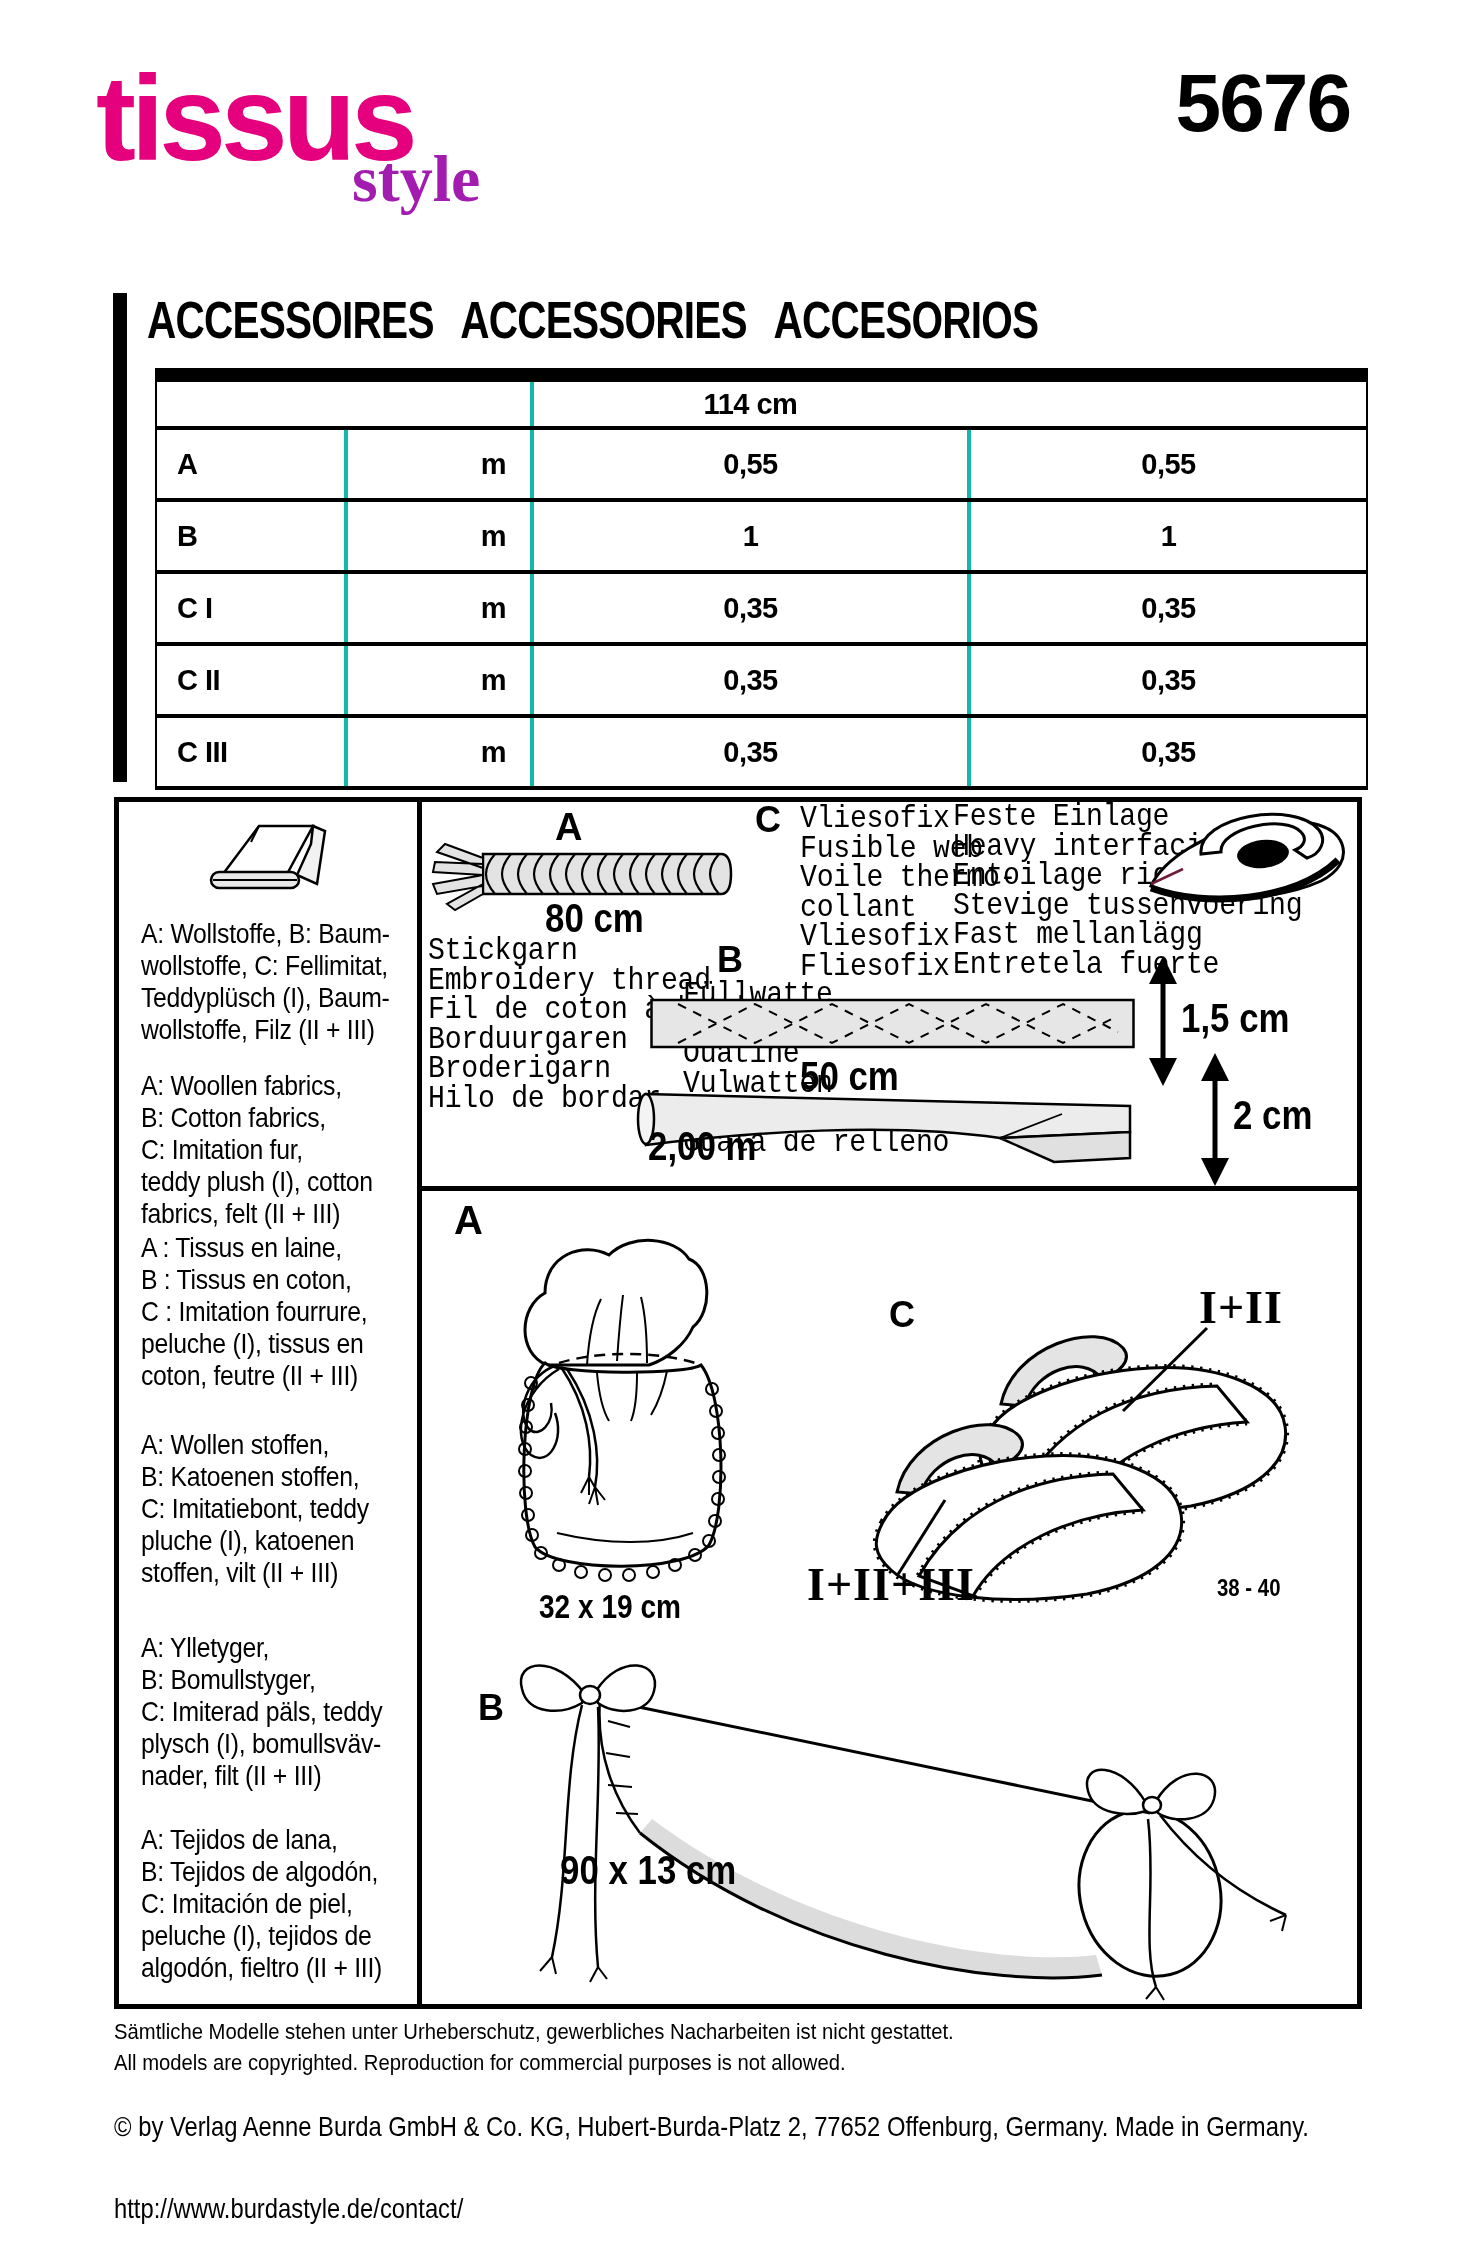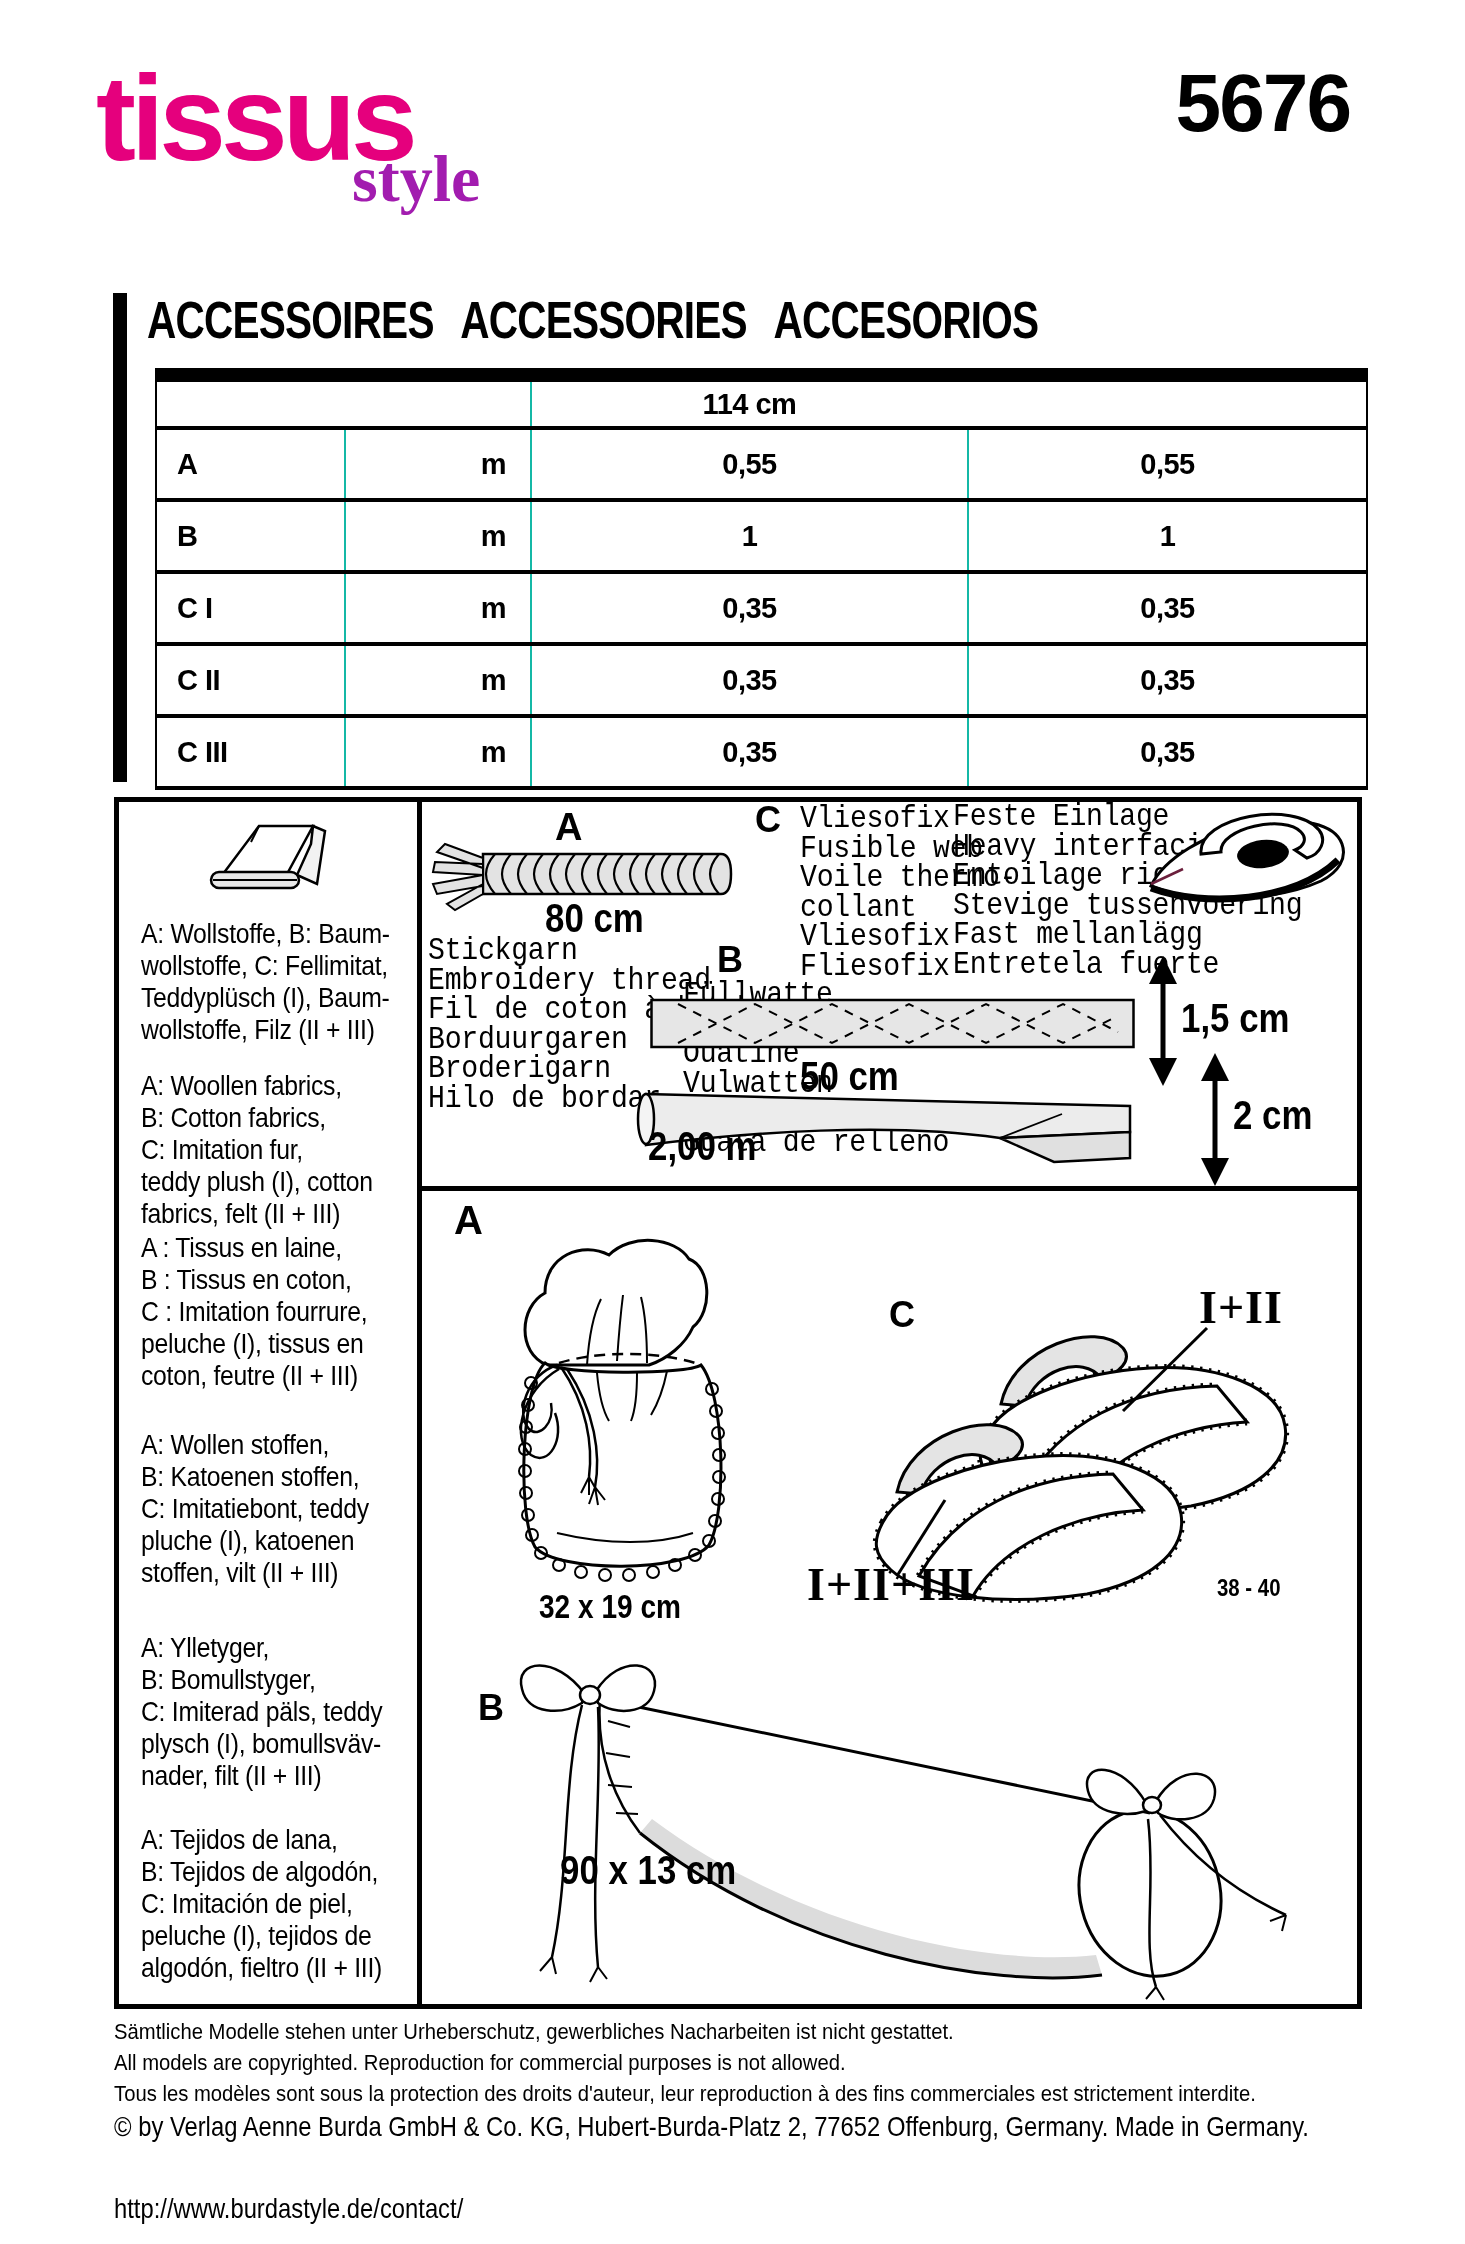--- a/index.html
+++ b/index.html
@@ -30,21 +30,21 @@
   
   #yardage-table{left:155px;top:368px;width:1213px;box-sizing:border-box;
                  border:2px solid #000;border-bottom:4px solid #000;}
   .tbl-topbar{height:12px;background:#000;}
   .tr{display:grid;grid-template-columns:187px 186px 437px 1fr;height:68px;border-top:4px solid #000;}
   .tr.th{grid-template-columns:373px 437px 1fr;height:44px;border-top:none;}
   .td{display:flex;align-items:center;font-size:29px;font-weight:bold;letter-spacing:-.5px;}
   .td.lbl{padding-left:20px;}
   .td.unit{justify-content:flex-end;padding-right:24px;}
   .td.val{justify-content:center;}
-  .vline{border-left:2px solid #14b8a6;}
+  .vline{border-left:4px solid #14b8a6;}
 
   
   #main-box{left:114px;top:797px;width:1248px;height:1212px;box-sizing:border-box;
             border:5px solid #000;}
   #col-divider{left:298px;top:0;width:5px;height:100%;background:#000;}
   #materials-divider{left:303px;top:384px;right:0;height:5px;background:#000;}
 
   .note{left:22px;width:300px;font-size:27.5px;line-height:32px;letter-spacing:-.3px;}
   .list{font-size:32px;line-height:29.5px;letter-spacing:-.3px;font-family:Liberation Mono, monospace;}
   .viewlbl{font-size:38px;font-weight:bold;line-height:1;}
@@ -314,17 +314,16 @@
       <path d="M706,168 C730,128 772,136 764,166 C757,190 722,190 708,180 Z" fill="#fff" stroke="#000" stroke-width="2.5"></path>
       <ellipse cx="702" cy="172" rx="9" ry="8" fill="#fff" stroke="#000" stroke-width="2.5"></ellipse>
       <path class="ln" stroke-width="2.5" d="M710,182 C748,232 792,262 836,282 M698,186 C706,252 692,312 706,354"></path>
       <path class="ln" stroke-width="2" d="M836,282 l-16,6 M836,282 l-4,16 M706,354 l-10,12 M706,354 l8,13"></path>
     </svg>
     <div class="abs dim" style="left:441px;top:1048px;"><span class="cx cx85">90 x 13 cm</span></div>
   </div>
 
   <div class="abs foot-sm" style="top:2021px;"><span class="cx cx90">Sämtliche Modelle stehen unter Urheberschutz, gewerbliches Nacharbeiten ist nicht gestattet.</span></div>
   <div class="abs foot-sm" style="top:2052px;"><span class="cx cx90">All models are copyrighted. Reproduction for commercial purposes is not allowed.</span></div>
-  <div class="abs foot-sm" style="top:2083px;"><span class="cx cx90">Tous les modèles sont sous la protection des droits d'auteur, leur reproduction à des fins commerciales est strictement interdite.</span></div>
   <div class="abs foot-lg" style="top:2113px;"><span class="cx cx85">© by Verlag Aenne Burda GmbH &amp; Co. KG, Hubert-Burda-Platz 2, 77652 Offenburg, Germany. Made in Germany.</span></div>
   <div class="abs foot-lg" style="top:2155px;margin-top:40px;"><span class="cx cx85">http://www.burdastyle.de/contact/</span></div>
 
 </div>
 
 </body></html>

